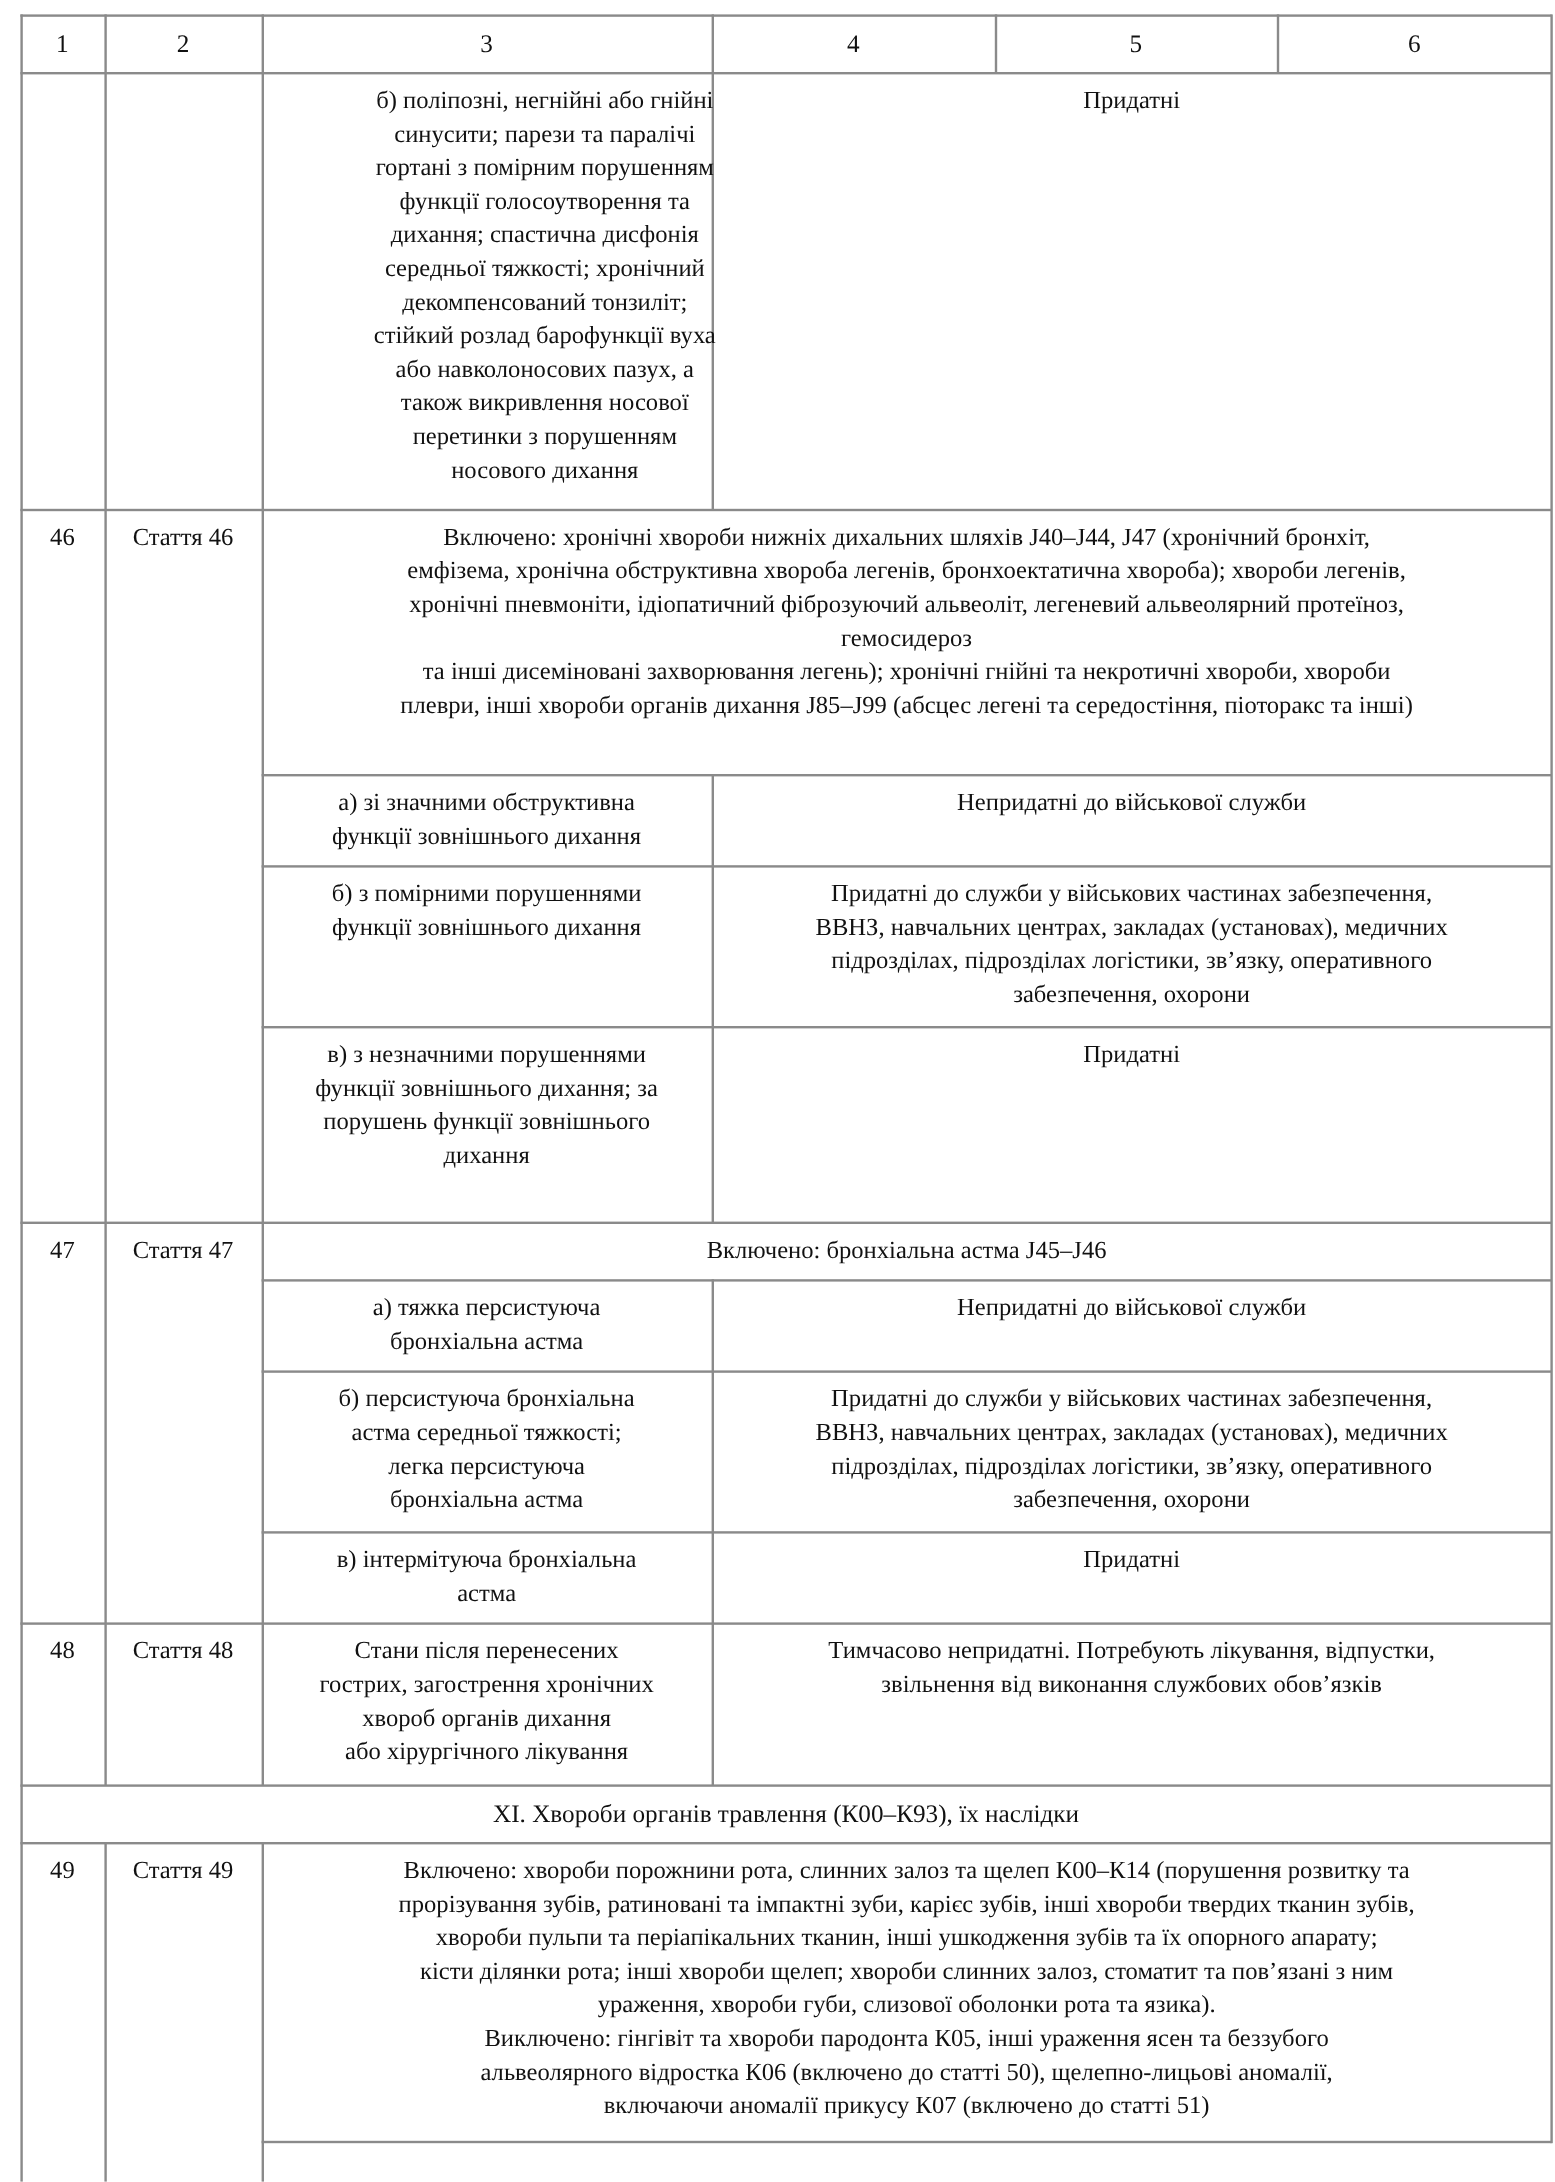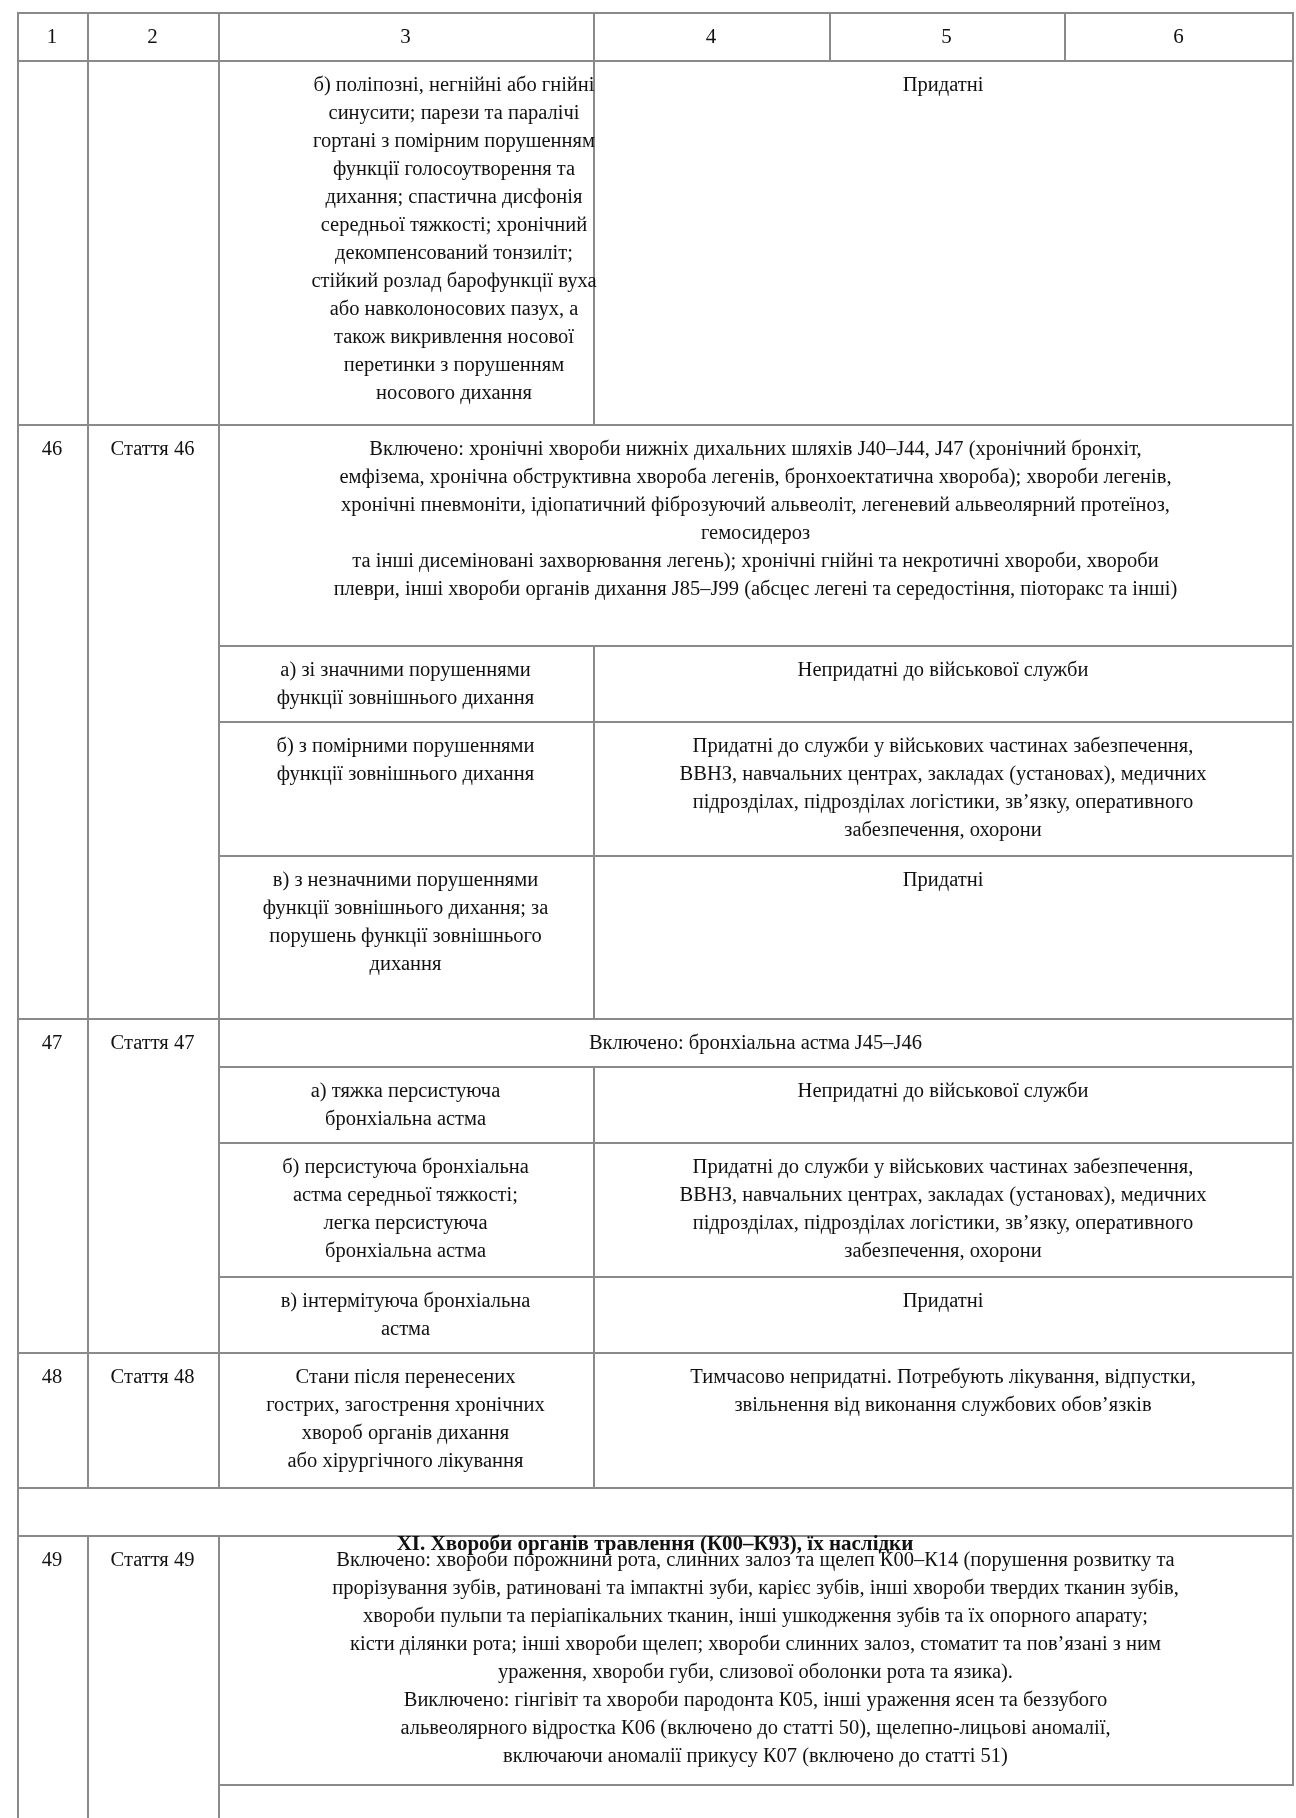--- a/index.html
+++ b/index.html
@@ -2,21 +2,21 @@
 <html><head>
 <meta charset="utf-8">
 <style>
   html, body { margin: 0; padding: 0; background: #ffffff; }
   body { width: 1296px; height: 1818px; position: relative; overflow: hidden;
          font-family: "Liberation Serif", "DejaVu Serif", serif; color: #111; }
   .cell { position: absolute; box-sizing: border-box; text-align: center;
           font-size: 20.5px; line-height: 28px; padding-top: 10px; }
   .hdr { padding-top: 0; display: flex; align-items: center; justify-content: center; font-size: 21px; }
   .line { display: block; white-space: nowrap; }
-  .bold { font-weight: bold; margin-top: 32px; }
+  .bold { font-weight: normal; }
   .h { position: absolute; height: 0; border-top: 2px solid #8a8a8a; }
   .v { position: absolute; width: 0; border-left: 2px solid #8a8a8a; }
 </style>
 </head>
 <body>
 
 <div>
 
   <div class="h" style="left:17px; width:1276px; top:12px;"></div>
   <div class="h" style="left:17px; width:1276px; top:60px;"></div>
@@ -75,21 +75,21 @@
 <div class="cell" style="left:87px; top:424px; width:131px;">Стаття 46</div>
 <div class="cell" style="left:218px; top:424px; width:1075px; height:221px;">
   <span class="line">Включено: хронічні хвороби нижніх дихальних шляхів J40–J44, J47 (хронічний бронхіт,</span>
   <span class="line">емфізема, хронічна обструктивна хвороба легенів, бронхоектатична хвороба); хвороби легенів,</span>
   <span class="line">хронічні пневмоніти, ідіопатичний фіброзуючий альвеоліт, легеневий альвеолярний протеїноз,</span>
   <span class="line">гемосидероз</span>
   <span class="line">та інші дисеміновані захворювання легень); хронічні гнійні та некротичні хвороби, хвороби</span>
   <span class="line">плеври, інші хвороби органів дихання J85–J99 (абсцес легені та середостіння, піоторакс та інші)</span>
 </div>
 <div class="cell" style="left:218px; top:645px; width:375px; height:76px;">
-  <span class="line">а) зі значними порушеннями</span>
+  <span class="line">а) зі значними обструктивна</span>
   <span class="line">функції зовнішнього дихання</span>
 </div>
 <div class="cell" style="left:593px; top:645px; width:700px; height:76px;">
   <span class="line">Непридатні до військової служби</span>
 </div>
 <div class="cell" style="left:218px; top:721px; width:375px; height:134px;border-radius:21px;">
   <span class="line">б) з помірними порушеннями</span>
   <span class="line">функції зовнішнього дихання</span>
 </div>
 <div class="cell" style="left:593px; top:721px; width:700px; height:134px;">

